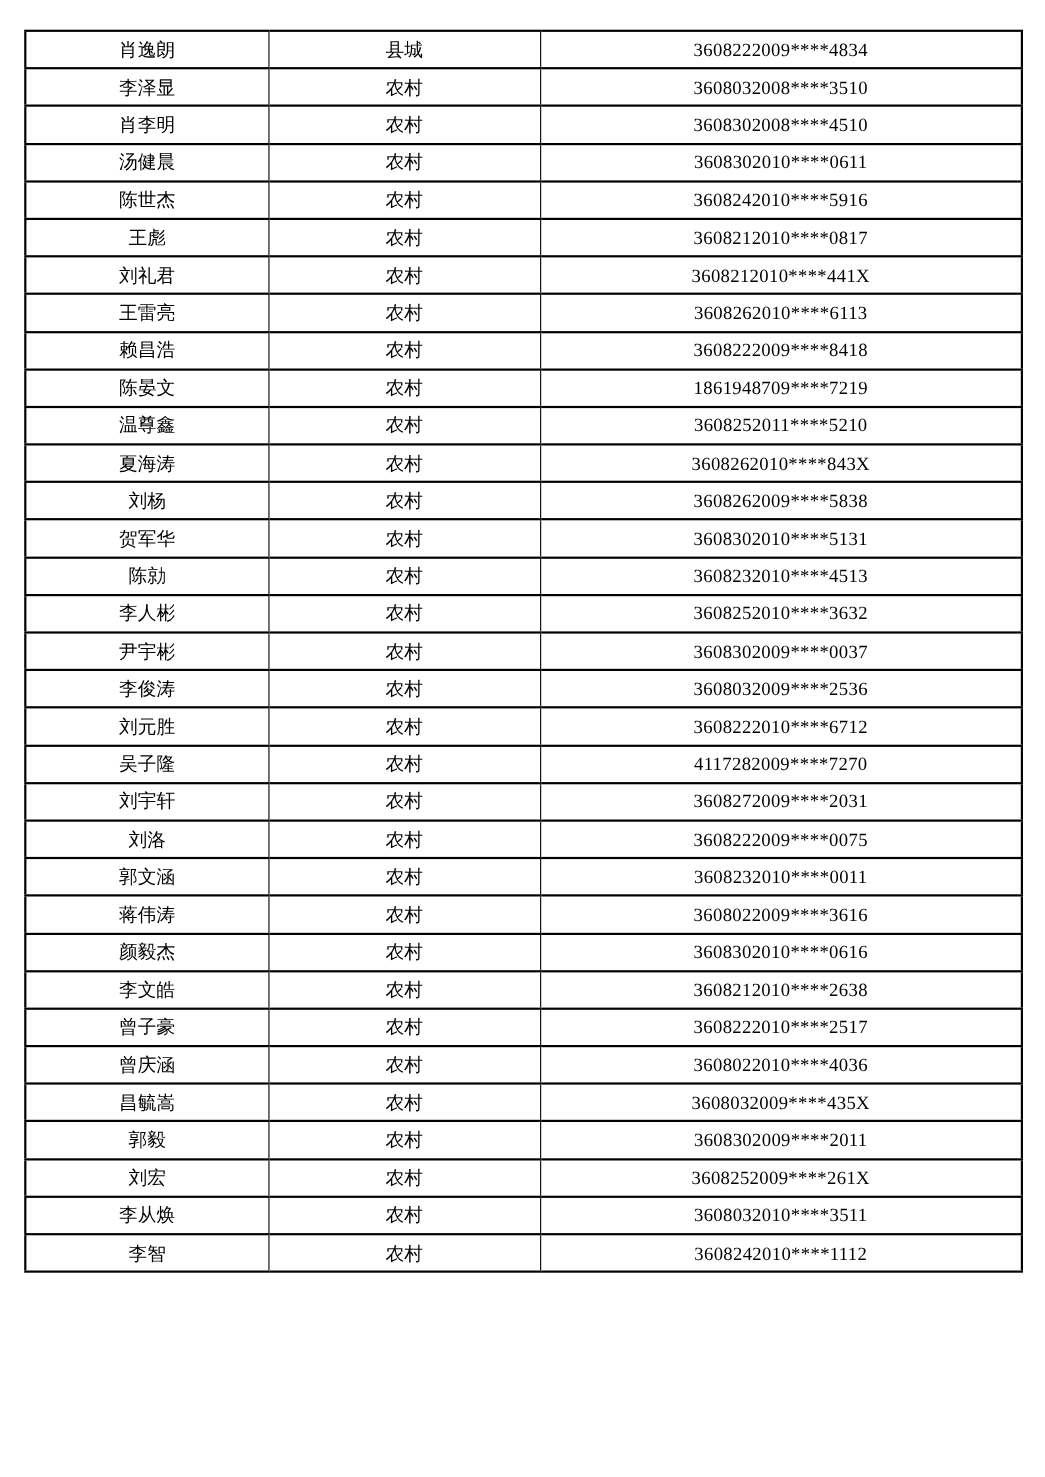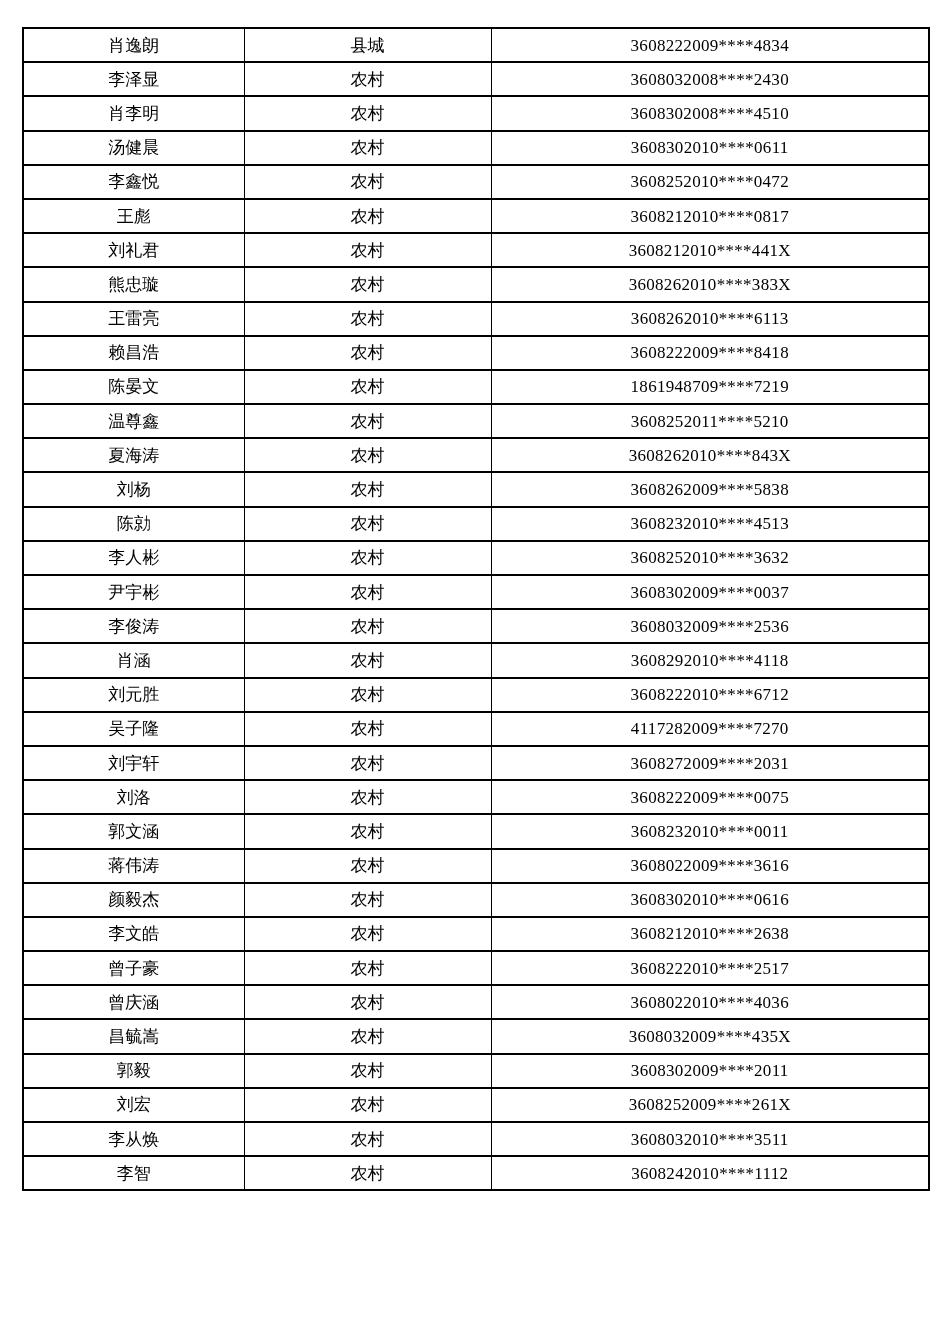--- a/index.html
+++ b/index.html
@@ -60,53 +60,48 @@
     <tbody id="roster-body">
 
     <tr>
           <td class="cell-name">肖逸朗</td>
           <td class="cell-area">县城</td>
           <td class="cell-id">3608222009****4834</td>
         </tr>
         <tr>
           <td class="cell-name">李泽显</td>
           <td class="cell-area">农村</td>
-          <td class="cell-id">3608032008****2430</td>
+          <td class="cell-id">3608032008****3510</td>
         </tr>
         <tr>
           <td class="cell-name">肖李明</td>
           <td class="cell-area">农村</td>
           <td class="cell-id">3608302008****4510</td>
         </tr>
         <tr>
           <td class="cell-name">汤健晨</td>
           <td class="cell-area">农村</td>
           <td class="cell-id">3608302010****0611</td>
         </tr>
         <tr>
-          <td class="cell-name">李鑫悦</td>
-          <td class="cell-area">农村</td>
-          <td class="cell-id">3608252010****0472</td>
+          <td class="cell-name">陈世杰</td>
+          <td class="cell-area">农村</td>
+          <td class="cell-id">3608242010****5916</td>
         </tr>
         <tr>
           <td class="cell-name">王彪</td>
           <td class="cell-area">农村</td>
           <td class="cell-id">3608212010****0817</td>
         </tr>
         <tr>
           <td class="cell-name">刘礼君</td>
           <td class="cell-area">农村</td>
           <td class="cell-id">3608212010****441X</td>
         </tr>
         <tr>
-          <td class="cell-name">熊忠璇</td>
-          <td class="cell-area">农村</td>
-          <td class="cell-id">3608262010****383X</td>
-        </tr>
-        <tr>
           <td class="cell-name">王雷亮</td>
           <td class="cell-area">农村</td>
           <td class="cell-id">3608262010****6113</td>
         </tr>
         <tr>
           <td class="cell-name">赖昌浩</td>
           <td class="cell-area">农村</td>
           <td class="cell-id">3608222009****8418</td>
         </tr>
         <tr>
@@ -123,43 +118,43 @@
           <td class="cell-name">夏海涛</td>
           <td class="cell-area">农村</td>
           <td class="cell-id">3608262010****843X</td>
         </tr>
         <tr>
           <td class="cell-name">刘杨</td>
           <td class="cell-area">农村</td>
           <td class="cell-id">3608262009****5838</td>
         </tr>
         <tr>
+          <td class="cell-name">贺军华</td>
+          <td class="cell-area">农村</td>
+          <td class="cell-id">3608302010****5131</td>
+        </tr>
+        <tr>
           <td class="cell-name">陈勍</td>
           <td class="cell-area">农村</td>
           <td class="cell-id">3608232010****4513</td>
         </tr>
         <tr>
           <td class="cell-name">李人彬</td>
           <td class="cell-area">农村</td>
           <td class="cell-id">3608252010****3632</td>
         </tr>
         <tr>
           <td class="cell-name">尹宇彬</td>
           <td class="cell-area">农村</td>
           <td class="cell-id">3608302009****0037</td>
         </tr>
         <tr>
           <td class="cell-name">李俊涛</td>
           <td class="cell-area">农村</td>
           <td class="cell-id">3608032009****2536</td>
-        </tr>
-        <tr>
-          <td class="cell-name">肖涵</td>
-          <td class="cell-area">农村</td>
-          <td class="cell-id">3608292010****4118</td>
         </tr>
         <tr>
           <td class="cell-name">刘元胜</td>
           <td class="cell-area">农村</td>
           <td class="cell-id">3608222010****6712</td>
         </tr>
         <tr>
           <td class="cell-name">吴子隆</td>
           <td class="cell-area">农村</td>
           <td class="cell-id">4117282009****7270</td>

